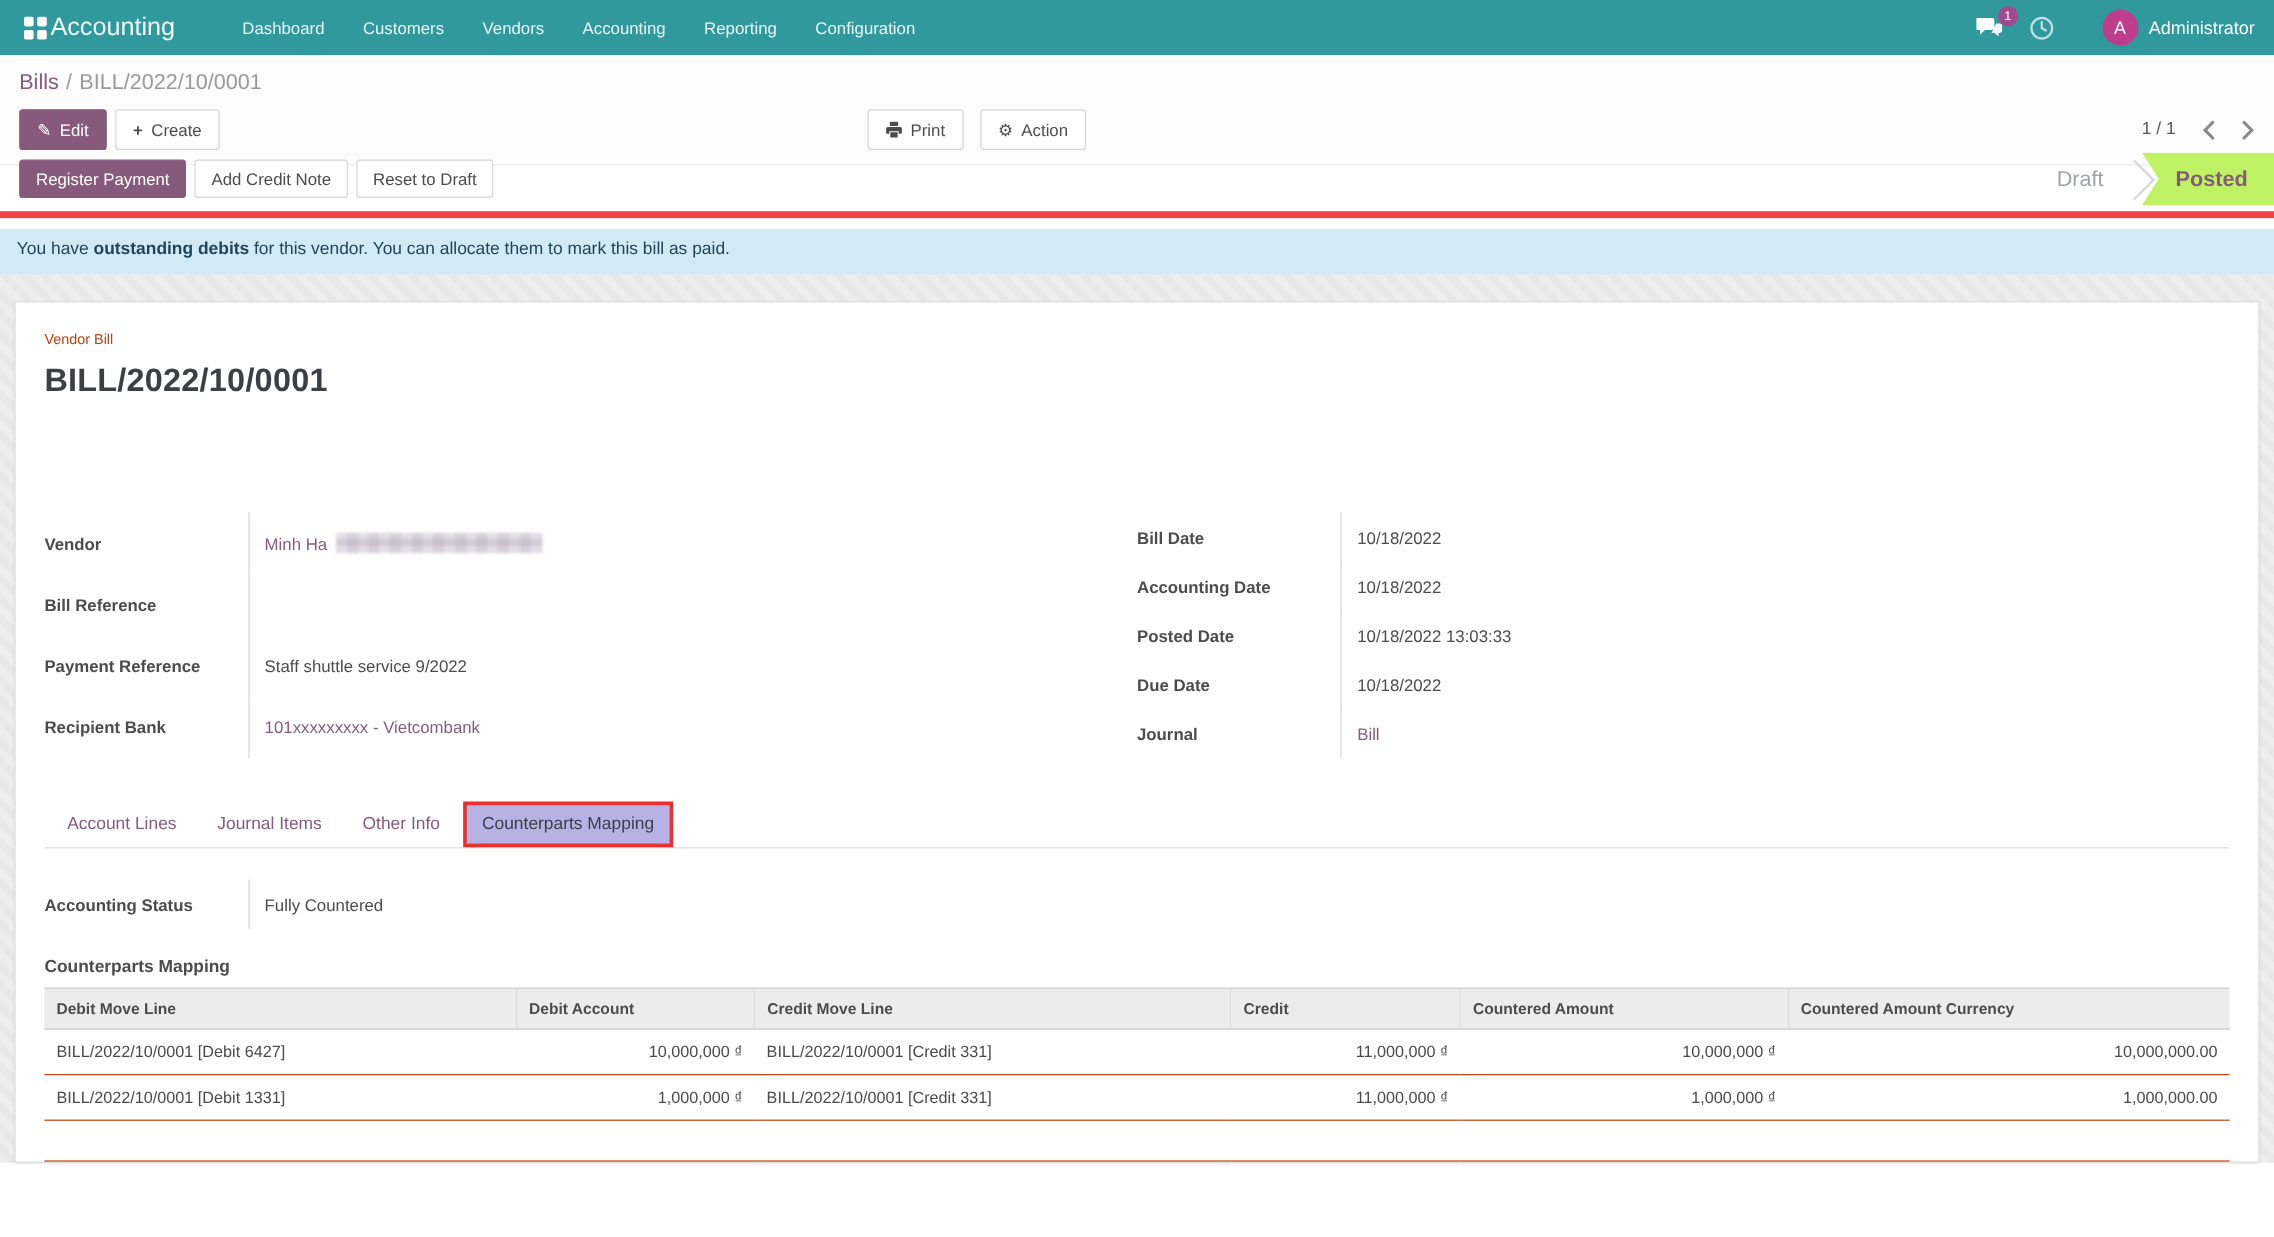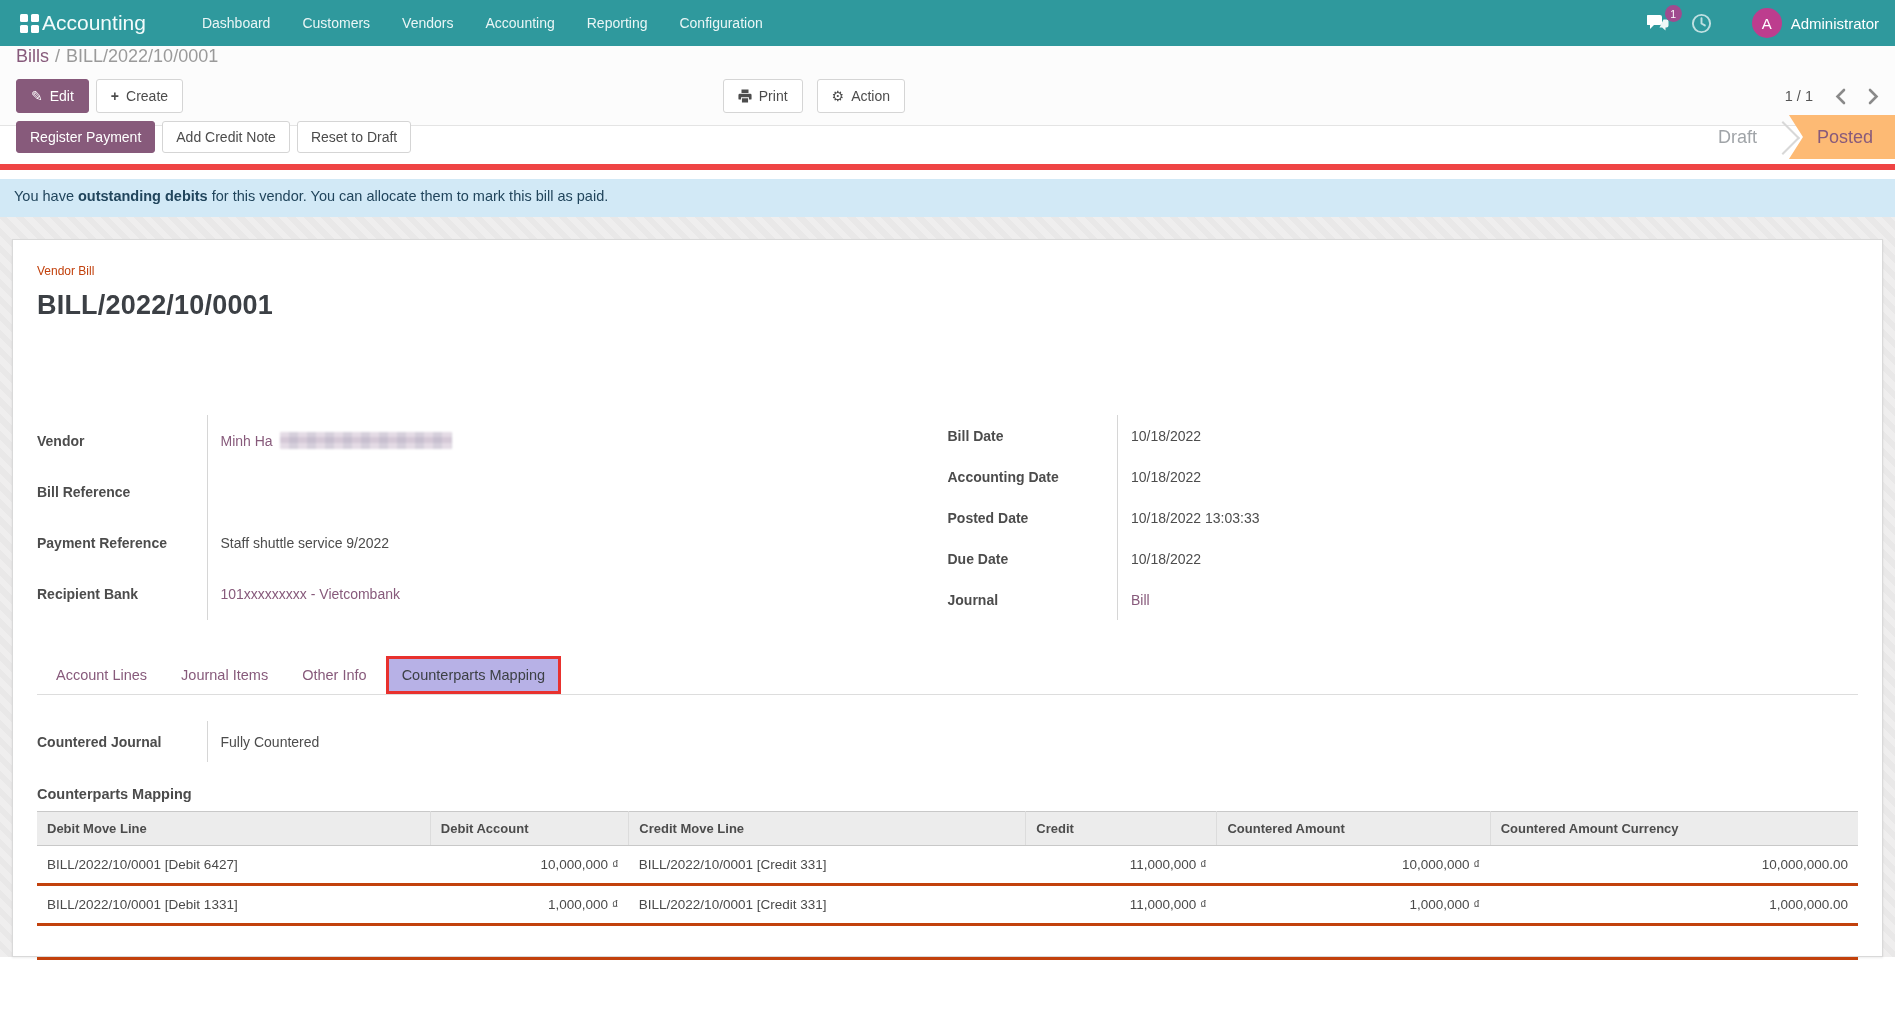--- a/index.html
+++ b/index.html
@@ -17,21 +17,21 @@
   .icon-btn { position:relative; display:flex; align-items:center; cursor:pointer; }
   .badge { position:absolute; top:-9px; right:-13px; min-width:17px; height:17px;
     background:#a04b8f; color:#fff; border-radius:50%; font-size:10.5px;
     display:flex; align-items:center; justify-content:center; padding:0 4px; }
   .avatar { width:30px; height:30px; border-radius:50%; background:#bd3d8e; color:#fff;
     display:flex; align-items:center; justify-content:center; font-size:15px; margin-right:9px; }
   .username { font-size:15px; color:#fff; }
   .user-menu { display:flex; align-items:center; margin-left:18px; cursor:pointer; }
 
   
-  .control-panel { background:#fcfcfc; padding:0 16px 12px 16px; border-bottom:1px solid #e4e4e4; }
+  .control-panel { background:#fcfcfc; padding:12px 16px 12px 16px; border-bottom:1px solid #e4e4e4; }
   .breadcrumb { font-size:18px; margin-bottom:12px; }
   .breadcrumb a { color:#875a7b; text-decoration:none; cursor:pointer; }
   .crumb-sep { color:#9a9a9a; margin:0 6px; }
   .crumb-current { color:#9a9a9a; }
   .cp-buttons { display:flex; align-items:center; }
   .btn { display:inline-flex; align-items:center; gap:7px; font-size:14px; cursor:pointer;
     padding:8px 14px; border:1px solid #d5d5d5; background:#fff; color:#4c4c4c; border-radius:3px; }
   .btn-primary { background:#875a7b; border-color:#875a7b; color:#fff; }
   .btn-group { display:flex; gap:7px; }
   .cp-center { margin:0 auto; transform:translateX(-170px); display:flex; gap:14px; }
@@ -42,21 +42,21 @@
   
   .statusbar { background:#fff; height:44px; display:flex; align-items:center;
     padding:0 0 16px 16px; border-bottom:6px solid #ef4444; }
   .statusbar .btn { padding:7px 13px; }
   .status-flow { margin-left:auto; display:flex; align-items:stretch; height:44px; font-size:18px; }
   .state-draft { color:#a0a4a8; display:flex; align-items:center; padding:0 10px; cursor:pointer; }
   .state-sep { width:22px; position:relative; }
   .state-sep:before { content:""; position:absolute; left:4px; top:7px; width:22px; height:22px;
     border-top:2px solid #d8d8d8; border-right:2px solid #d8d8d8;
     transform:rotate(45deg) ; top:11px; }
-  .state-posted { background:#fdba74; color:#875a7b; font-weight:normal;
+  .state-posted { background:#bef264; color:#875a7b; font-weight:bold;
     display:flex; align-items:center; padding:0 22px 0 28px; cursor:pointer;
     clip-path:polygon(0 0, 100% 0, 100% 100%, 0 100%, 14px 50%); }
 
   
   .gap-white { height:9px; background:#fff; }
   .alert-info { background:#d2e9f6; color:#21455c; font-size:14.5px; padding:9px 14px; height:38px; }
 
   
   .page-bg { background:repeating-linear-gradient(45deg,#efeeee 0 6px,#e9e8e8 6px 12px);
     padding:22px 12px 0 12px; height:740px; }
@@ -86,21 +86,21 @@
   
   .countered { margin-top:26px; }
   .table-title { margin-top:24px; font-size:14.5px; font-weight:bold; color:#4c4c4c; }
 
   
   table.mapping { border-collapse:collapse; width:100%; margin-top:9px; table-layout:fixed; }
   table.mapping th { background:#ececec; border-top:1px solid #c8c8c8; border-bottom:1px solid #c8c8c8;
     border-right:1px solid #dcdcdc; font-size:13px; color:#4c4c4c; padding:9px 10px; text-align:left;
     font-weight:bold; cursor:pointer; }
   table.mapping th:last-child { border-right:none; }
-  table.mapping td { font-size:13.5px; color:#4a4a4a; padding:11px 10px; border-bottom:3px solid #c2410c;
+  table.mapping td { font-size:13.5px; color:#4a4a4a; padding:11px 10px; border-bottom:1px solid #c2410c;
     white-space:nowrap; overflow:hidden; }
   .num { text-align:right; }
   .empty-row td { height:34px; border-bottom:1px solid #d8d8d8; }
 
   svg { flex:none; }
 </style>
 </head>
 <body>
 
 <header class="topnav">
@@ -252,21 +252,21 @@
       <span class="tab">Account Lines</span>
       <span class="tab">Journal Items</span>
       <span class="tab">Other Info</span>
       <span class="tab active">Counterparts Mapping</span>
     </div>
 
     <div class="countered">
       <table class="group">
         <tbody>
             <tr>
-          <td class="flabel">Countered Journal</td>
+          <td class="flabel">Accounting Status</td>
           <td class="fvalue">Fully Countered</td>
         </tr>
       </tbody>
         </table>
     </div>
 
     <div class="table-title">Counterparts Mapping</div>
 
     <table class="mapping">
       <colgroup>

